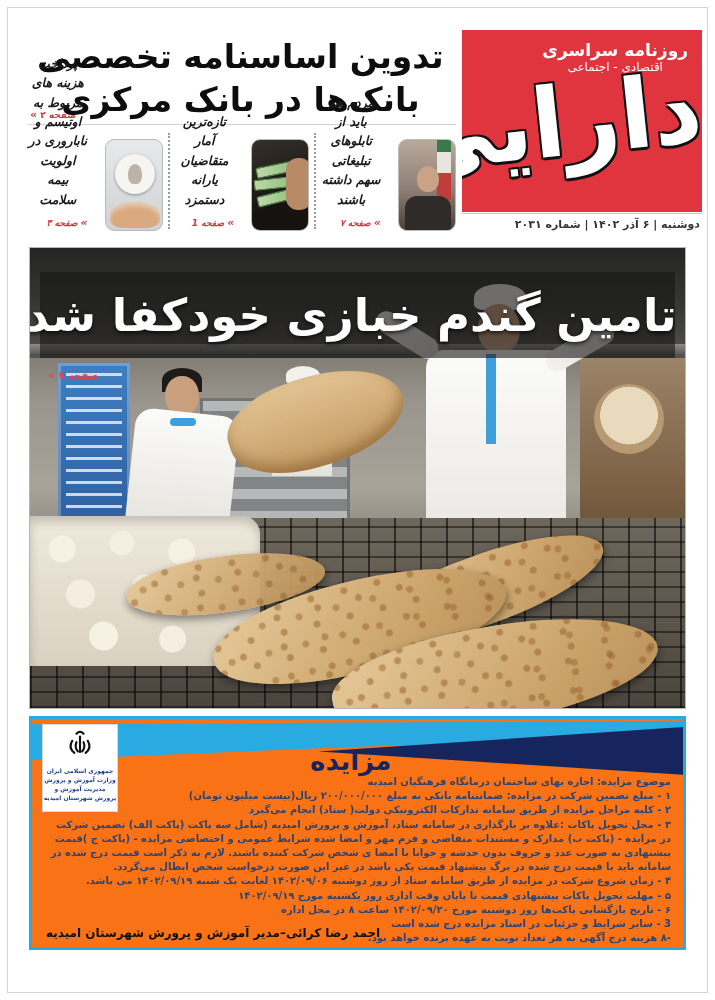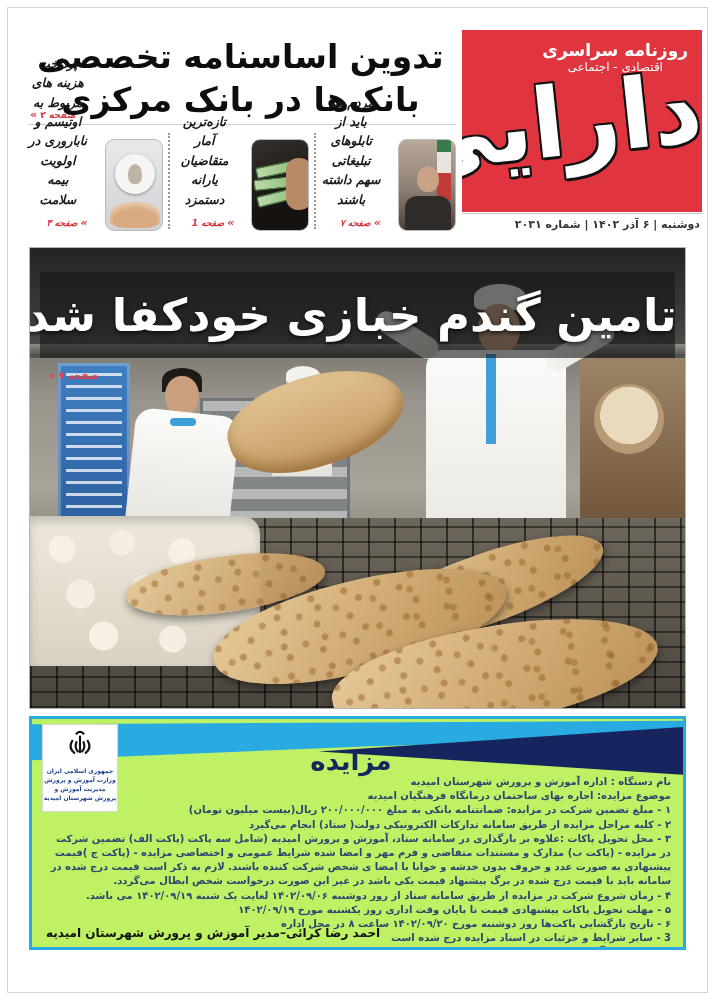--- a/index.html
+++ b/index.html
@@ -135,21 +135,21 @@
       radial-gradient(circle at 62% 82%, #f5efe1 0 13px, transparent 14px); }
   .headline-band { position:absolute; top:24px; left:10px; right:10px; height:86px;
       background:rgba(22,22,22,.6); display:flex; align-items:center; justify-content:center; }
   .headline-band .h { color:#fff; font-size:45px; font-weight:bold; white-space:nowrap;
       text-shadow:0 2px 4px rgba(0,0,0,.7); }
   .photo-badge { position:absolute; top:116px; left:18px; }
   .photo-badge .page-badge { font-size:10px; color:#e8414b; }
 
   
   .notice { position:absolute; top:716px; left:29px; width:657px; height:234px;
-      border:3px solid #29abe2; background:#bef264; overflow:hidden; }
+      border:3px solid #29abe2; background:#f97316; overflow:hidden; }
   .n-header { position:relative; height:58px; }
   .n-blue { position:absolute; inset:0;
       clip-path:polygon(0 9%, 100% 3%, 100% 33%, 52% 47%, 0 71%); background:#29abe2; }
   .n-navy { position:absolute; inset:0;
       clip-path:polygon(44% 56%, 100% 14%, 100% 96%); background:#17255e; }
   .n-title { position:absolute; top:27px; left:50%; transform:translateX(-58%);
       font-size:26px; font-weight:bold; color:#17255e; z-index:3; }
   .logo-card { position:absolute; top:5px; left:10px; width:76px; height:88px; background:#fff;
       border:1px solid #d8d8d8; z-index:4; text-align:center; padding-top:3px; }
   .logo-card svg { width:34px; height:34px; }
@@ -285,21 +285,20 @@
         </g>
       </svg>
       <div class="logo-lines">
         <div>جمهوری اسلامی ایران</div>
         <div>وزارت آموزش و پرورش</div>
         <div>مدیریت آموزش و پرورش شهرستان امیدیه</div>
       </div>
     </div>
   </div>
   <div class="n-body">
-    <span class="n-line">نام دستگاه : اداره آموزش و پرورش شهرستان امیدیه</span>
     <span class="n-line">موضوع مزایده: اجاره بهای ساختمان درمانگاه فرهنگیان امیدیه</span>
     <span class="n-line">۱ - مبلغ تضمین شرکت در مزایده: ضمانتنامه بانکی به مبلغ ۲۰۰/۰۰۰/۰۰۰ ریال(بیست میلیون تومان)</span>
     <span class="n-line">۲ - کلیه مراحل مزایده از طریق سامانه تدارکات الکترونیکی دولت( ستاد) انجام می‌گیرد</span>
     <span class="n-line">۳ - محل تحویل پاکات :علاوه بر بارگذاری در سامانه ستاد، آموزش و پرورش امیدیه (شامل سه پاکت (پاکت الف) تضمین شرکت در مزایده - (پاکت ب) مدارک و مستندات متقاضی و فرم مهر و امضا شده شرایط عمومی و اختصاصی مزایده - (پاکت ج )قیمت پیشنهادی به صورت عدد و حروف بدون خدشه و خوانا با امضا ی شخص شرکت کننده باشند. لازم به ذکر است قیمت درج شده در سامانه باید با قیمت درج شده در برگ پیشنهاد قیمت یکی باشد در غیر این صورت درخواست شخص ابطال می‌گردد.</span>
     <span class="n-line">۴ - زمان شروع شرکت در مزایده از طریق سامانه ستاد از روز دوشنبه ۱۴۰۲/۰۹/۰۶ لغایت یک شنبه ۱۴۰۲/۰۹/۱۹ می باشد.</span>
     <span class="n-line">۵ - مهلت تحویل پاکات پیشنهادی قیمت تا پایان وقت اداری روز یکشنبه مورخ ۱۴۰۲/۰۹/۱۹</span>
     <span class="n-line">۶ - تاریخ بازگشایی پاکت‌ها روز دوشنبه مورخ ۱۴۰۲/۰۹/۲۰ ساعت ۸ در محل اداره</span>
     <span class="n-line">3 - سایر شرایط و جزئیات در اسناد مزایده درج شده است</span>
     <span class="n-line">-۸ هزینه درج آگهی به هر تعداد نوبت به عهده برنده خواهد بود.</span>
 

